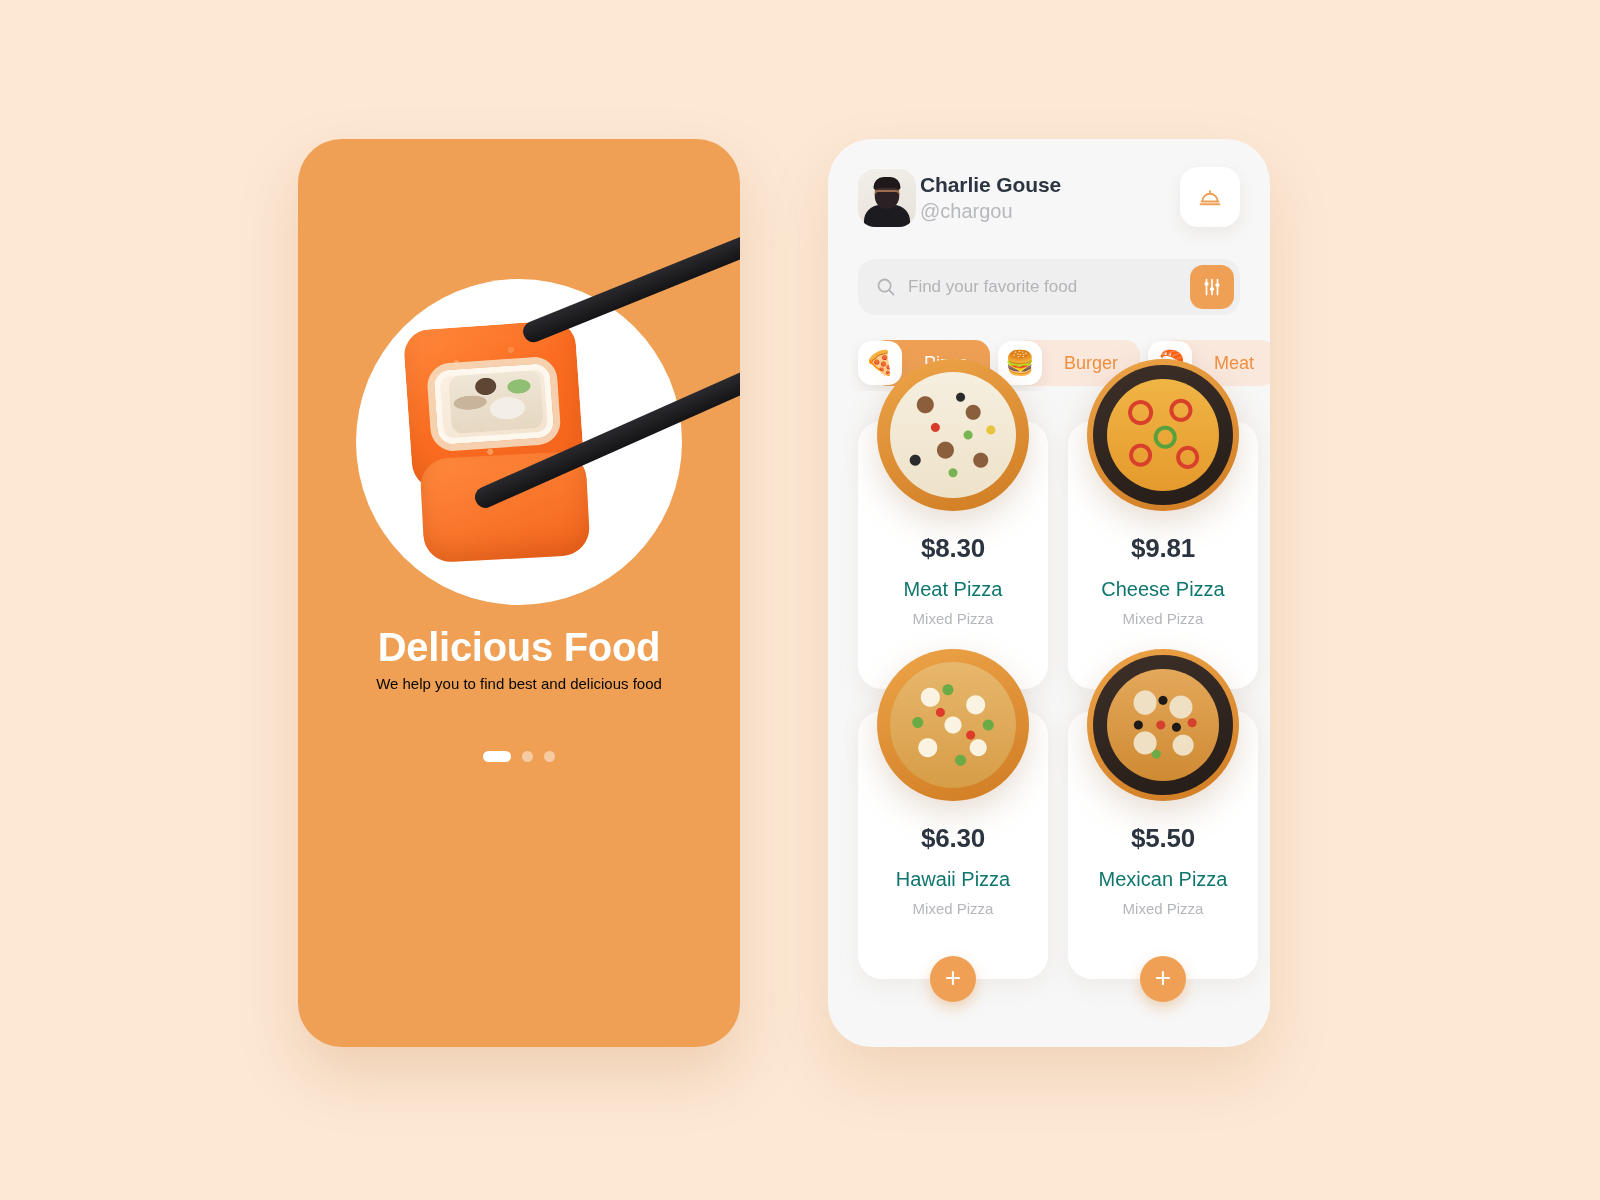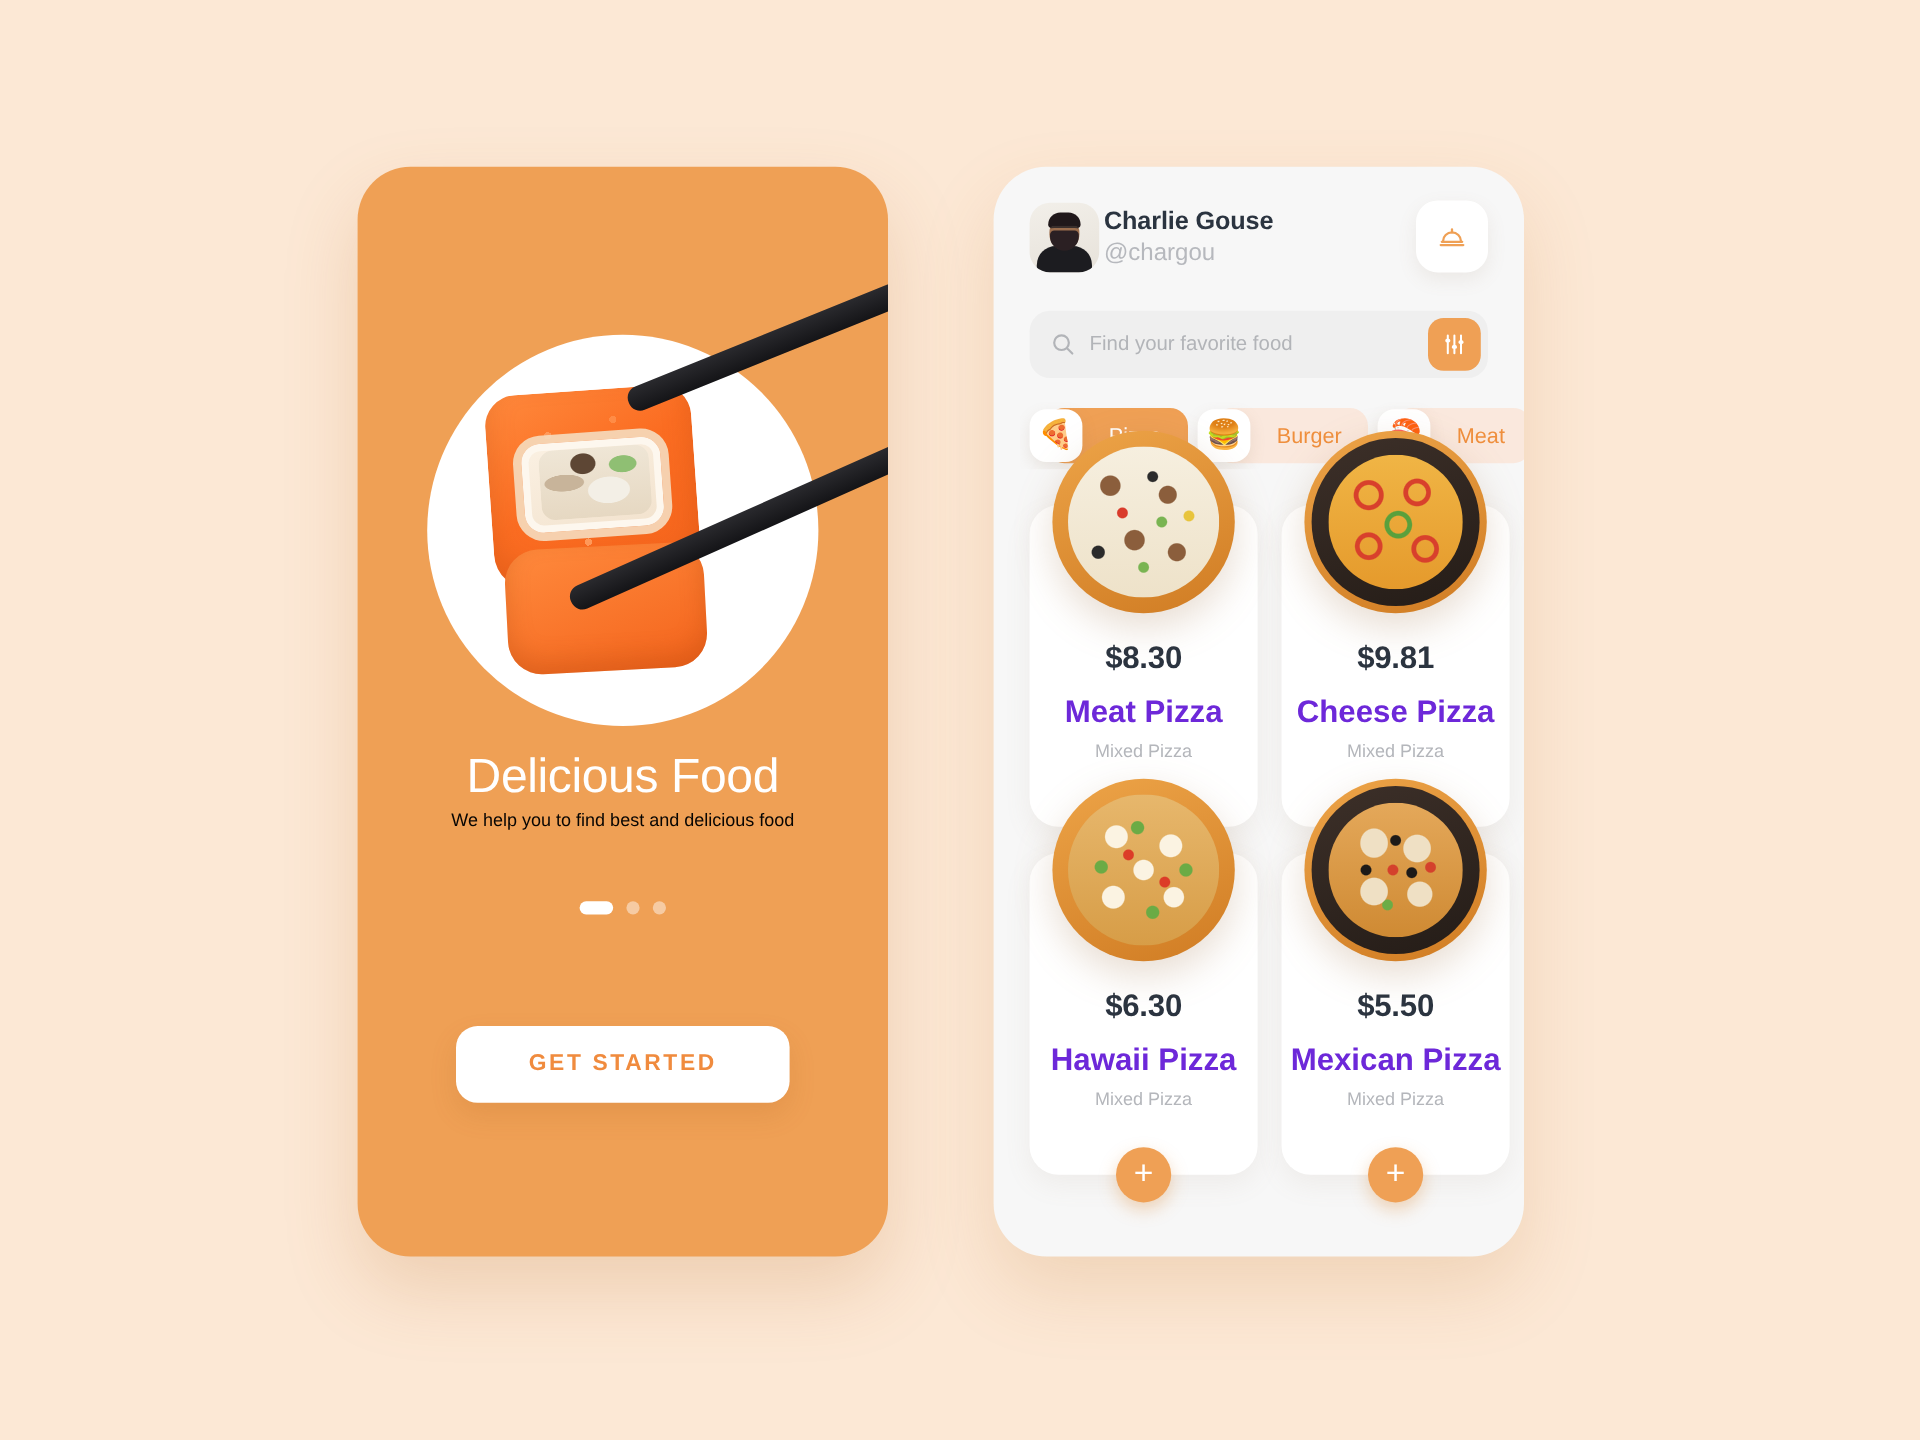--- a/index.html
+++ b/index.html
@@ -134,21 +134,21 @@
     position: absolute;
     left: 0;
     top: 486px;
     width: 442px;
     text-align: center;
     padding: 0 40px;
   }
   .left-title {
     color: #ffffff;
     font-size: 40px;
-    font-weight: normal;
+    font-weight: bold;
     letter-spacing: -0.3px;
     line-height: 1.1;
   }
   .left-sub {
     margin-top: 4px;
     color: #000000;
     font-size: 15px;
     line-height: 1.42;
     font-weight: 400;
     opacity: 0.97;
@@ -474,23 +474,23 @@
   }
 
   .card-price {
     color: #2b3440;
     font-size: 26px;
     font-weight: bold;
     letter-spacing: -0.2px;
   }
   .card-title {
     margin-top: 14px;
-    color: #6d28d9;
-    font-size: 26px;
-    font-weight: bold;
+    color: #0f766e;
+    font-size: 20px;
+    font-weight: normal;
   }
   .card-sub {
     margin-top: 9px;
     color: #b4b6bb;
     font-size: 15px;
   }
   .add-btn {
     position: absolute;
     left: 50%;
     bottom: -23px;
@@ -531,21 +531,20 @@
       <div class="left-title">Delicious Food</div>
       <div class="left-sub">We help you to find best and delicious food</div>
     </div>
 
     <div class="dots">
       <span class="dot active"></span>
       <span class="dot"></span>
       <span class="dot"></span>
     </div>
 
-    <button class="cta">GET STARTED</button>
   </div>
 
   <div class="phone-right">
 
     <div class="profile-row">
       <div class="avatar">
         <span class="av-body"></span>
         <span class="av-head"></span>
         <span class="av-beard"></span>
         <span class="av-hair"></span>

